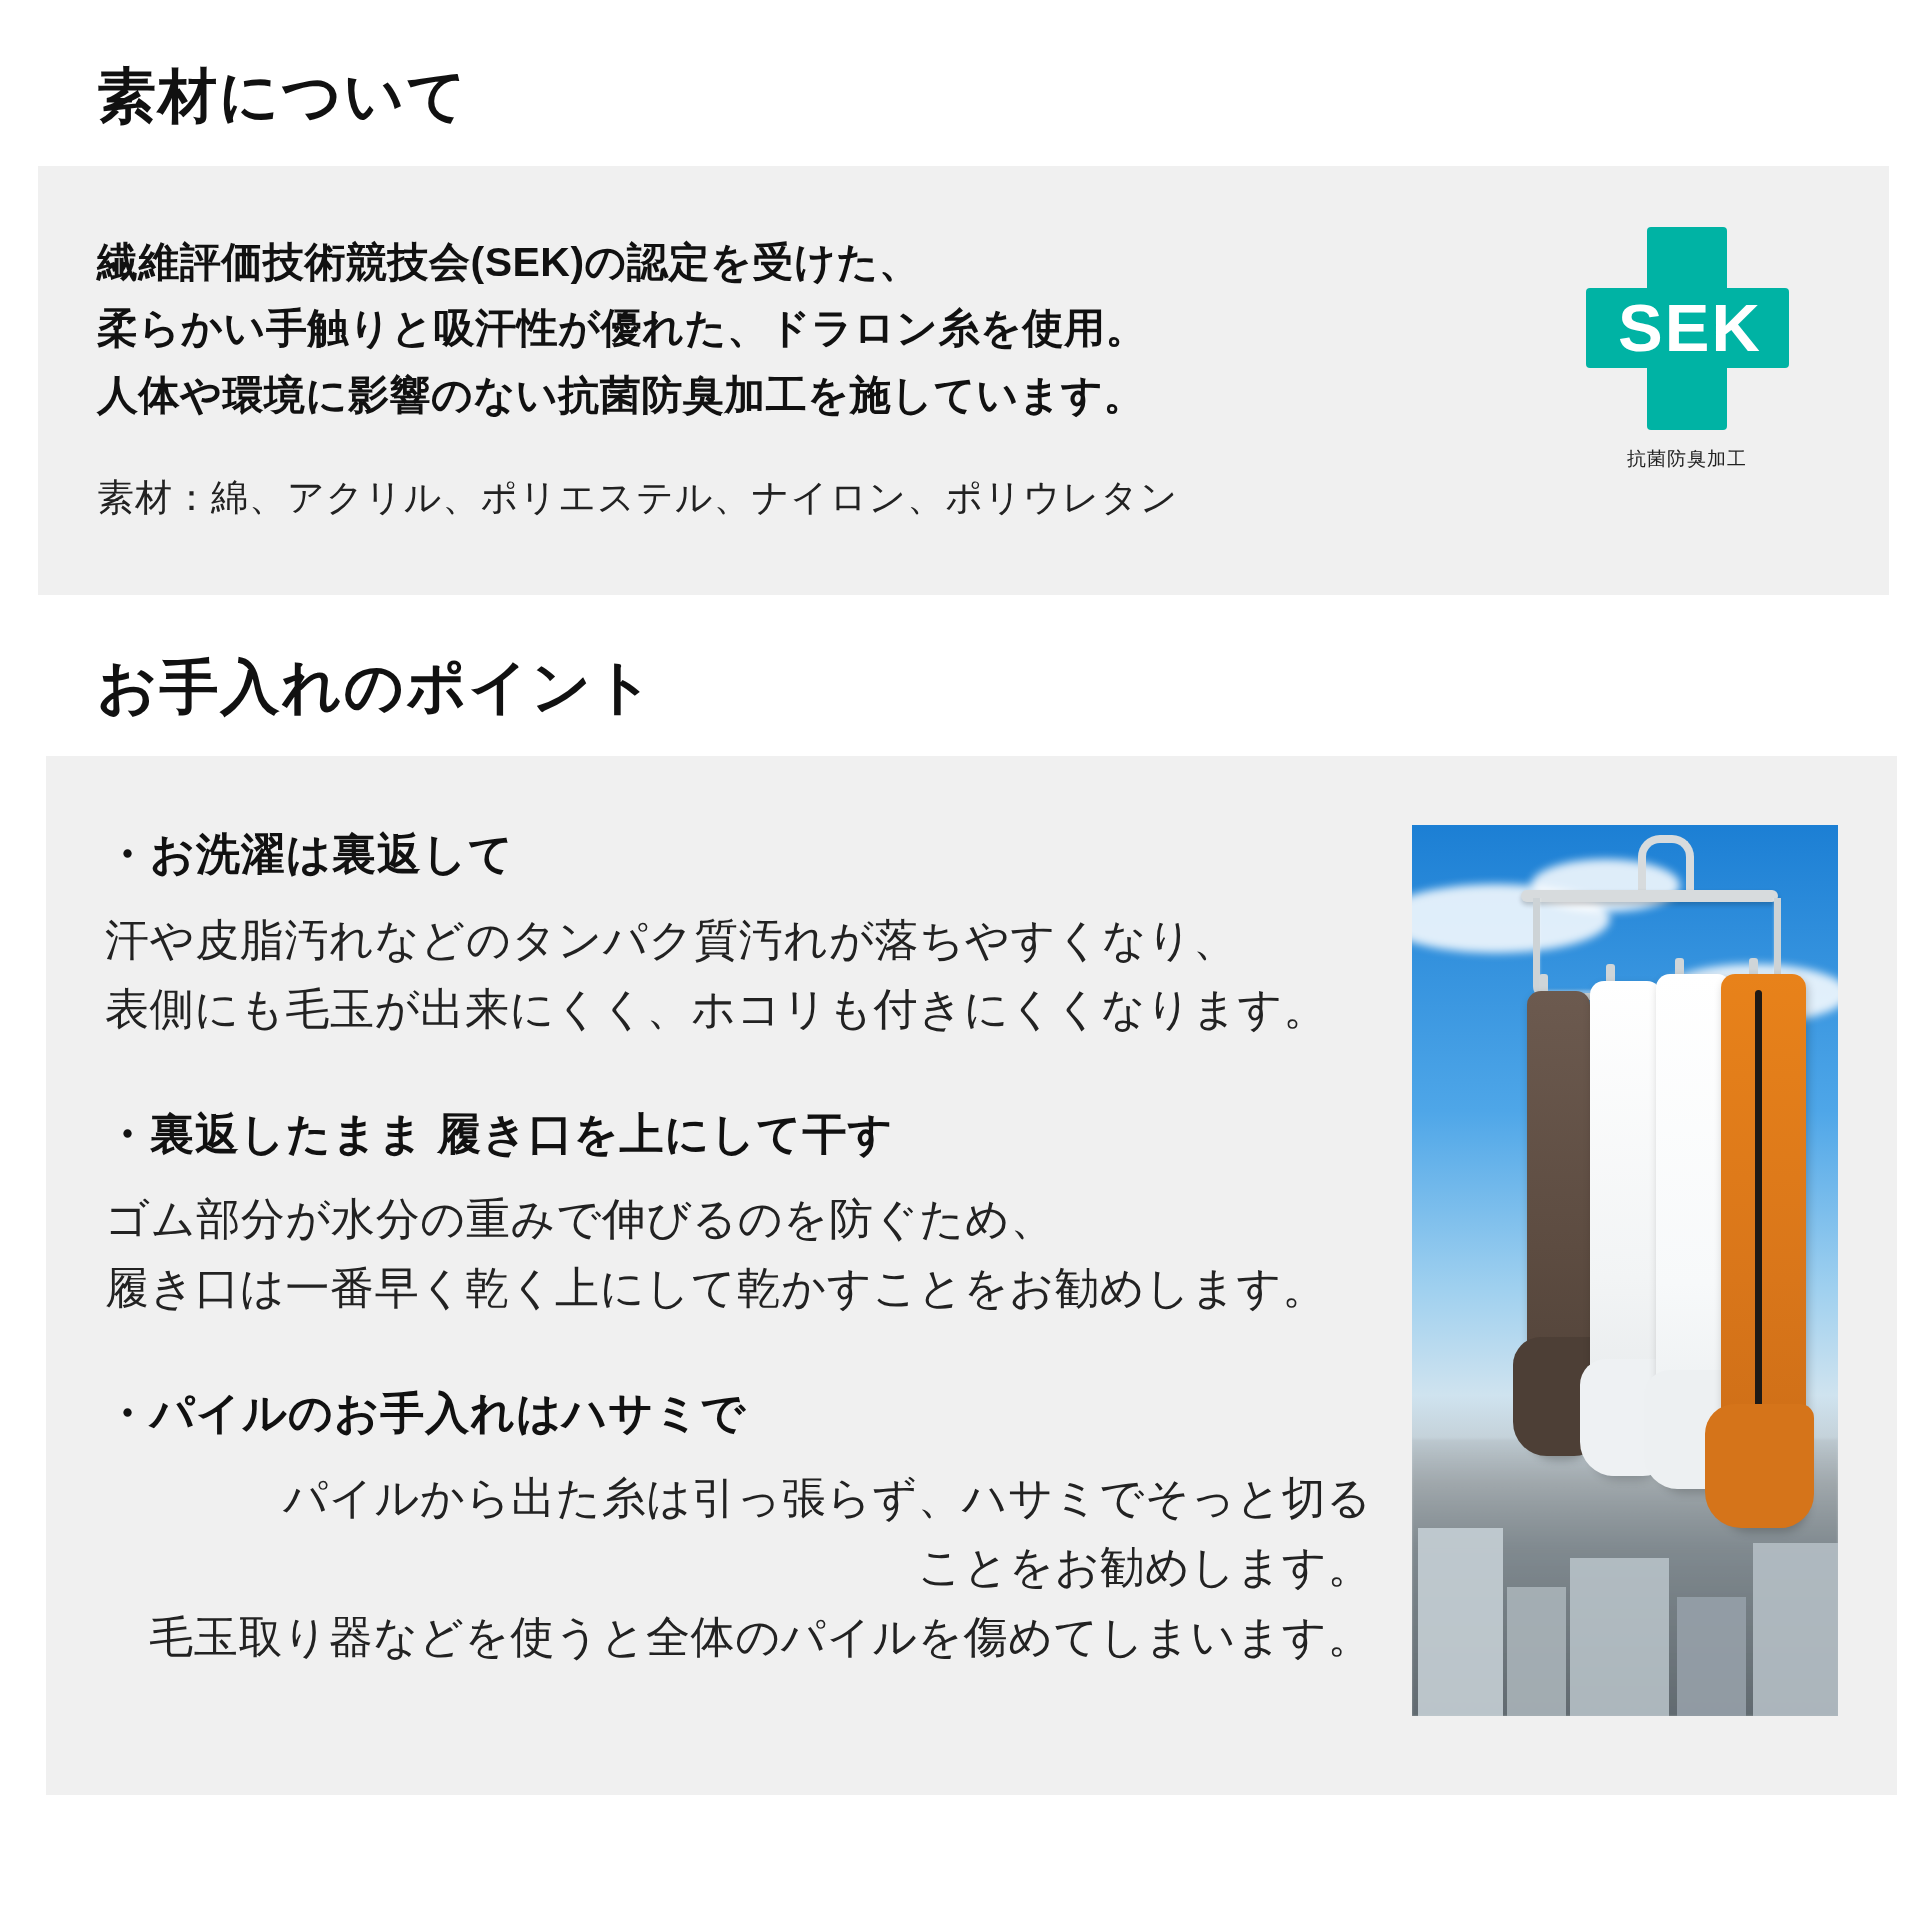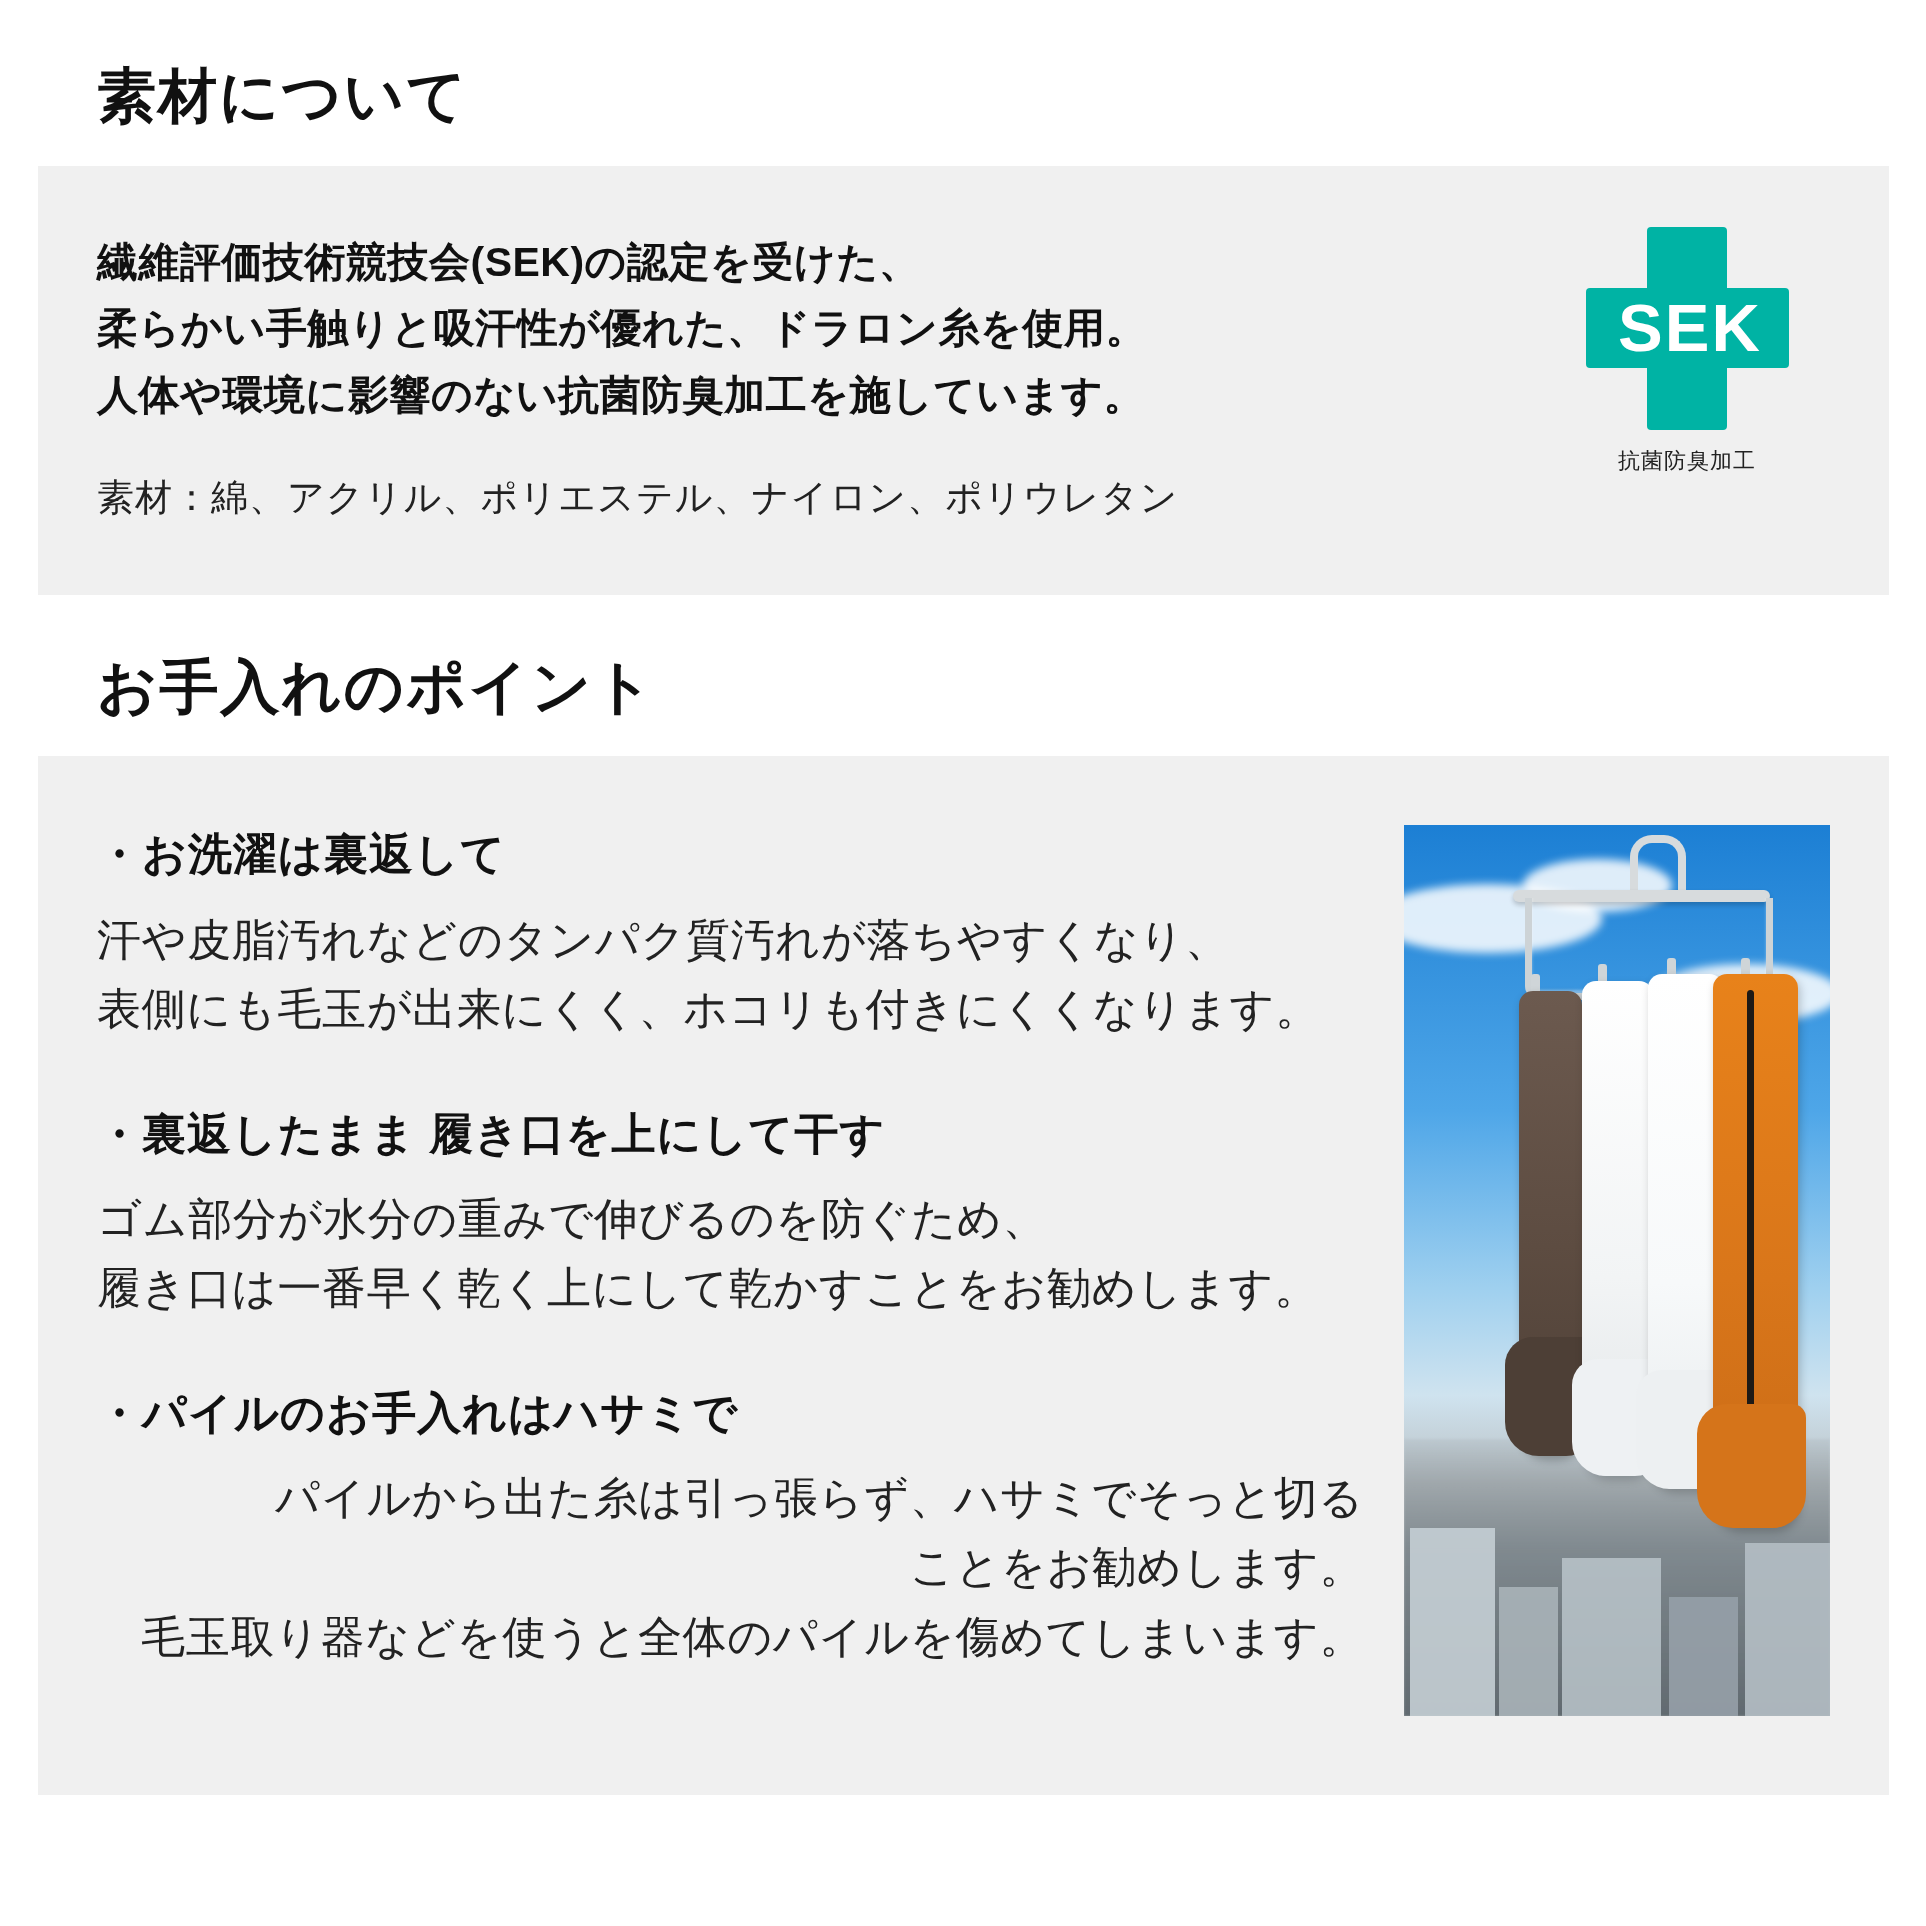--- a/index.html
+++ b/index.html
@@ -110,32 +110,33 @@
     text-align: center;
     font-family: "Liberation Sans", "DejaVu Sans", sans-serif;
     font-size: 67px;
     font-weight: bold;
     letter-spacing: 2px;
     color: #ffffff;
     -webkit-text-stroke: 0;
   }
   .sek-caption {
     margin-top: 16px;
-    font-size: 22px;
+    font-size: 19px;
     letter-spacing: 1px;
     color: #222222;
   }
 
   
   .care-panel {
     padding: 69px 59px 79px 59px;
     display: flex;
     align-items: flex-start;
     gap: 40px;
     min-height: 970px;
+    margin-left: 8px;
   }
   .care-list {
     flex: 1 1 auto;
     max-width: 1287px;
   }
   .care-item { margin-bottom: 61px; }
   .care-item:last-child { margin-bottom: 0; }
   .care-title {
     font-size: 44px;
     font-weight: bold;

